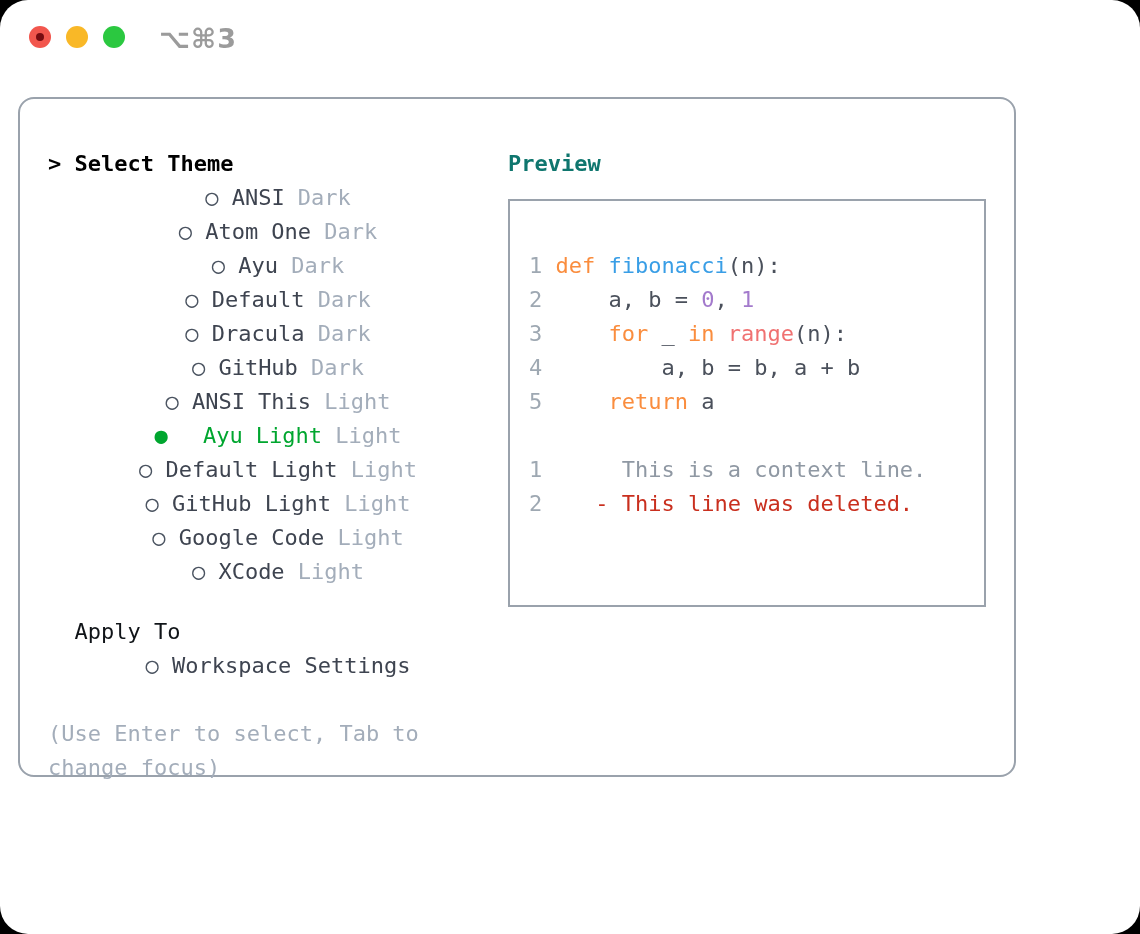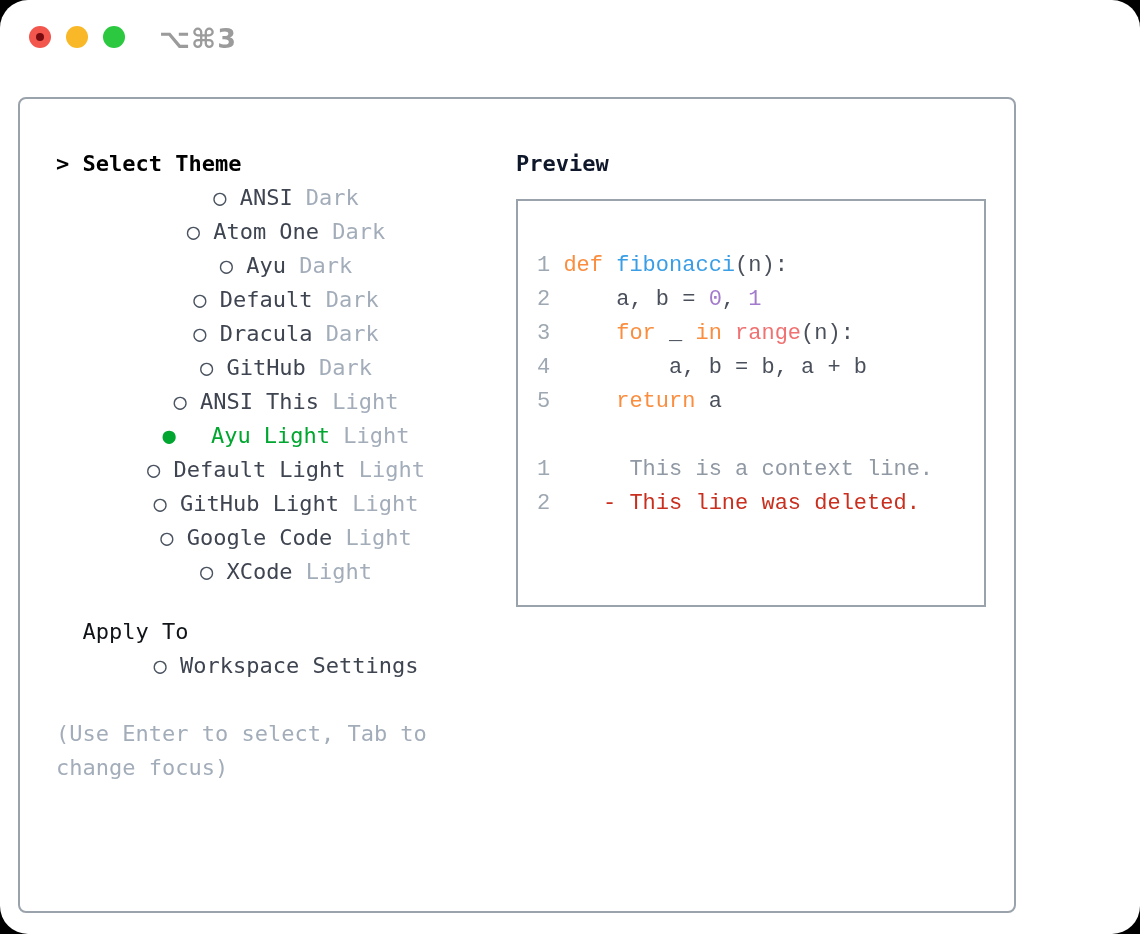--- a/index.html
+++ b/index.html
@@ -23,42 +23,42 @@
   .light.red .dot{width:8px; height:8px; border-radius:50%; background:#770b10;}
   .light.yellow{background:#f9b827;}
   .light.green{background:#2bc840;}
   .win-title{
     margin-left:34px; margin-top:-3px; color:var(--title-gray);
     font-family:"DejaVu Sans","Liberation Sans",sans-serif;
     font-size:27px; font-weight:bold; letter-spacing:1px;
   }
   
   .panel{
-    position:absolute; left:18px; top:97px; width:998px; height:816px;
-    border:2px solid var(--border); border-radius:8px; background:#fff;
-    padding:48px 0 0 36px; display:flex; font-size:22px; line-height:34px;
+    position:absolute; left:18px; top:97px; width:998px; height:680px;
+    border:2px solid var(--border); border-radius:16px; background:#fff;
+    padding:48px 0 0 28px; display:flex; font-size:22px; line-height:34px;
   }
   .left-col{width:460px; flex:none;}
   .right-col{flex:1; margin-right:28px;}
   
   .theme-header{font-weight:bold; color:#000; white-space:pre;}
   .theme-item, .apply-item{white-space:pre; color:var(--dark); cursor:default;text-align:center;}
   .bullet{color:#4a5360;}
   .bullet.sel{color:var(--green);}
   .t-name{color:var(--dark);}
   .t-name.sel{color:var(--green);margin-left:22px;}
   .t-variant{color:var(--muted);}
   .apply-header{color:#101418; padding-left:2ch; margin-top:26px; white-space:pre;}
   .apply-item .t-name.sel{color:var(--green);}
   .hint{color:var(--muted); width:402px; margin-top:34px;}
   
-  .preview-label{font-weight:bold; color:#0f172a; white-space:pre;}
+  .preview-label{font-weight:bold; color:#0f766e; white-space:pre;}
   .preview-box{
     margin-top:18px; height:408px; border:2px solid var(--border);
-    background:#fff; padding:48px 0 0 19px; overflow:hidden;font-family:Liberation Mono, monospace;
+    background:#fff; padding:48px 0 0 19px; overflow:hidden;
   }
   .code-line{white-space:pre; color:var(--code);}
   .lineno{color:var(--lineno);}
   .c-keyword{color:var(--orange);}
   .c-func{color:var(--blue);}
   .c-num{color:var(--purple);}
   .c-builtin{color:var(--coral);}
   .c-code{color:var(--code);}
   .c-context{color:#8f98a3;}
   .c-removed{color:var(--diff-removed);}

